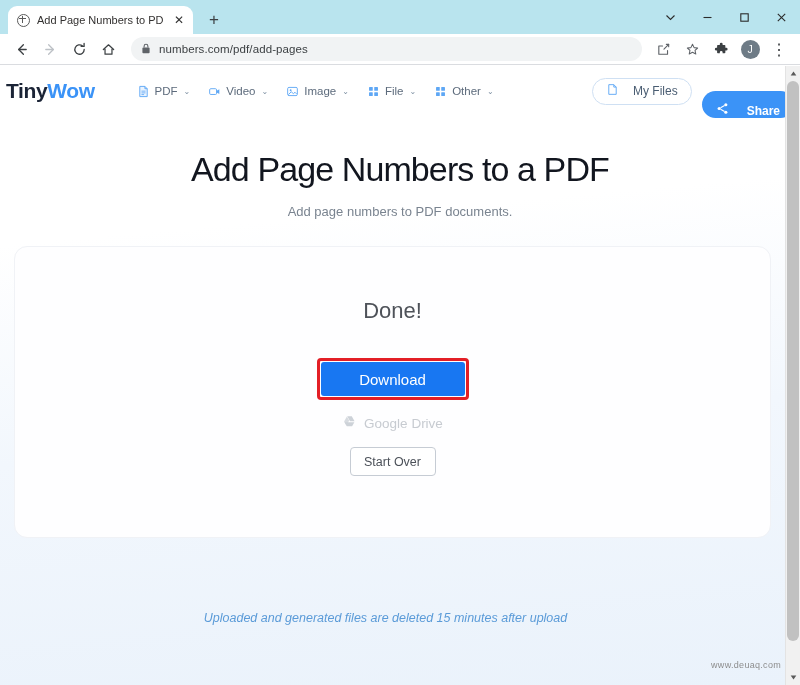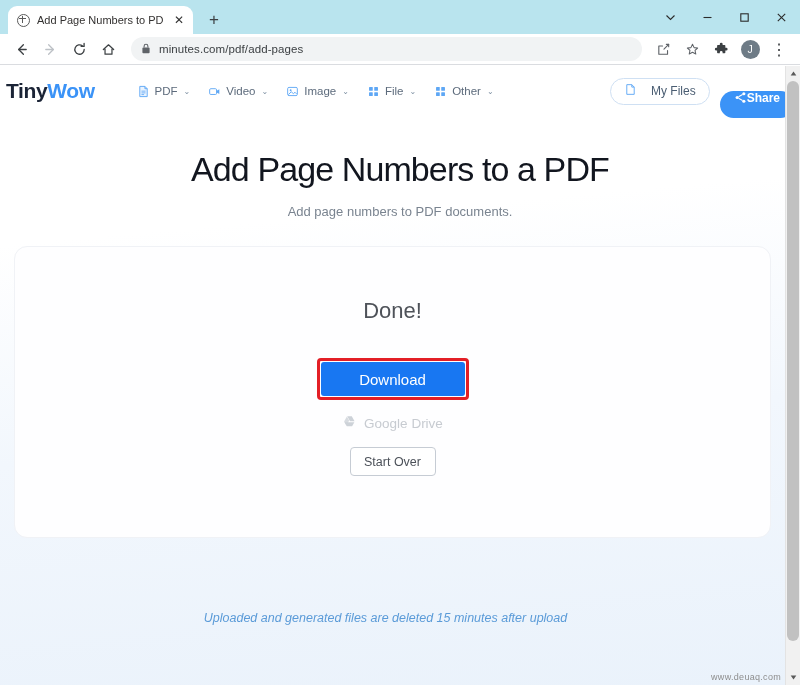--- a/index.html
+++ b/index.html
@@ -127,21 +127,21 @@
   .header-right {
     margin-left: auto; display: flex; align-items: center; gap: 10px;
   }
   .btn-myfiles {
     display: flex; align-items: center; gap: 14px;
     height: 27px; padding: 0 13px; border-radius: 14px;
     border: 1px solid #cfe0f3; color: #4a5d72; font-size: 12px;
     background: #fff;
   }
   .btn-share {
-    display: flex; align-items: flex-start; gap: 0;
+    display: flex; align-items: flex-end; gap: 18px;
     height: 27px; padding: 0 14px; border-radius: 14px;
     background: #3b93f7; color: #fff; font-size: 12px; font-weight: 600; margin-top: 27px;
   }
 
   
   .hero { text-align: center; padding-top: 34px; }
   .hero h1 {
     font-size: 34px; font-weight: 400; color: #12161f;
     letter-spacing: -.9px;
   }
@@ -183,21 +183,21 @@
 
   
   .note {
     position: absolute; left: 0; top: 545px; width: 771px;
     text-align: center; font-size: 12.5px; font-style: italic;
     color: #5b9bd8;
   }
 
   
   .watermark {
-    position: absolute; right: 19px; bottom: 3px;
+    position: absolute; right: 19px; bottom: 15px;
     font-size: 9px; color: #8d8d8d; letter-spacing: .3px;
   }
 </style>
 </head>
 <body>
 
 <div class="browser">
 
   <div class="tabstrip">
     <div class="tab">
@@ -256,21 +256,21 @@
         </svg>
     </div>
 
     <div class="omnibox">
       <span>
         <svg width="10" height="11" viewBox="0 0 10 11">
             <rect x="1.4" y="4.6" width="7.2" height="5.6" rx="1" fill="#5f6368"></rect>
             <path d="M3.1 4.6 V3.2 A1.9 1.9 0 0 1 6.9 3.2 V4.6" stroke="#5f6368" stroke-width="1.1" fill="none"></path>
           </svg>
       </span>
-      <span class="url">minutes.com/pdf/add-pages</span>
+      <span class="url">numbers.com/pdf/add-pages</span>
     </div>
 
     <div class="tbtn">
       <svg width="15" height="15" viewBox="0 0 16 16">
           <path d="M11 2.5 H13.5 V5" stroke="#5f6368" stroke-width="1.2" fill="none" stroke-linecap="round" stroke-linejoin="round"></path>
           <path d="M13.5 2.5 L8.5 7.5" stroke="#5f6368" stroke-width="1.2" stroke-linecap="round"></path>
           <path d="M12.3 9.2 V13 H3 V4.2 H7" stroke="#5f6368" stroke-width="1.2" fill="none" stroke-linecap="round" stroke-linejoin="round"></path>
         </svg>
     </div>
     <div class="tbtn">

